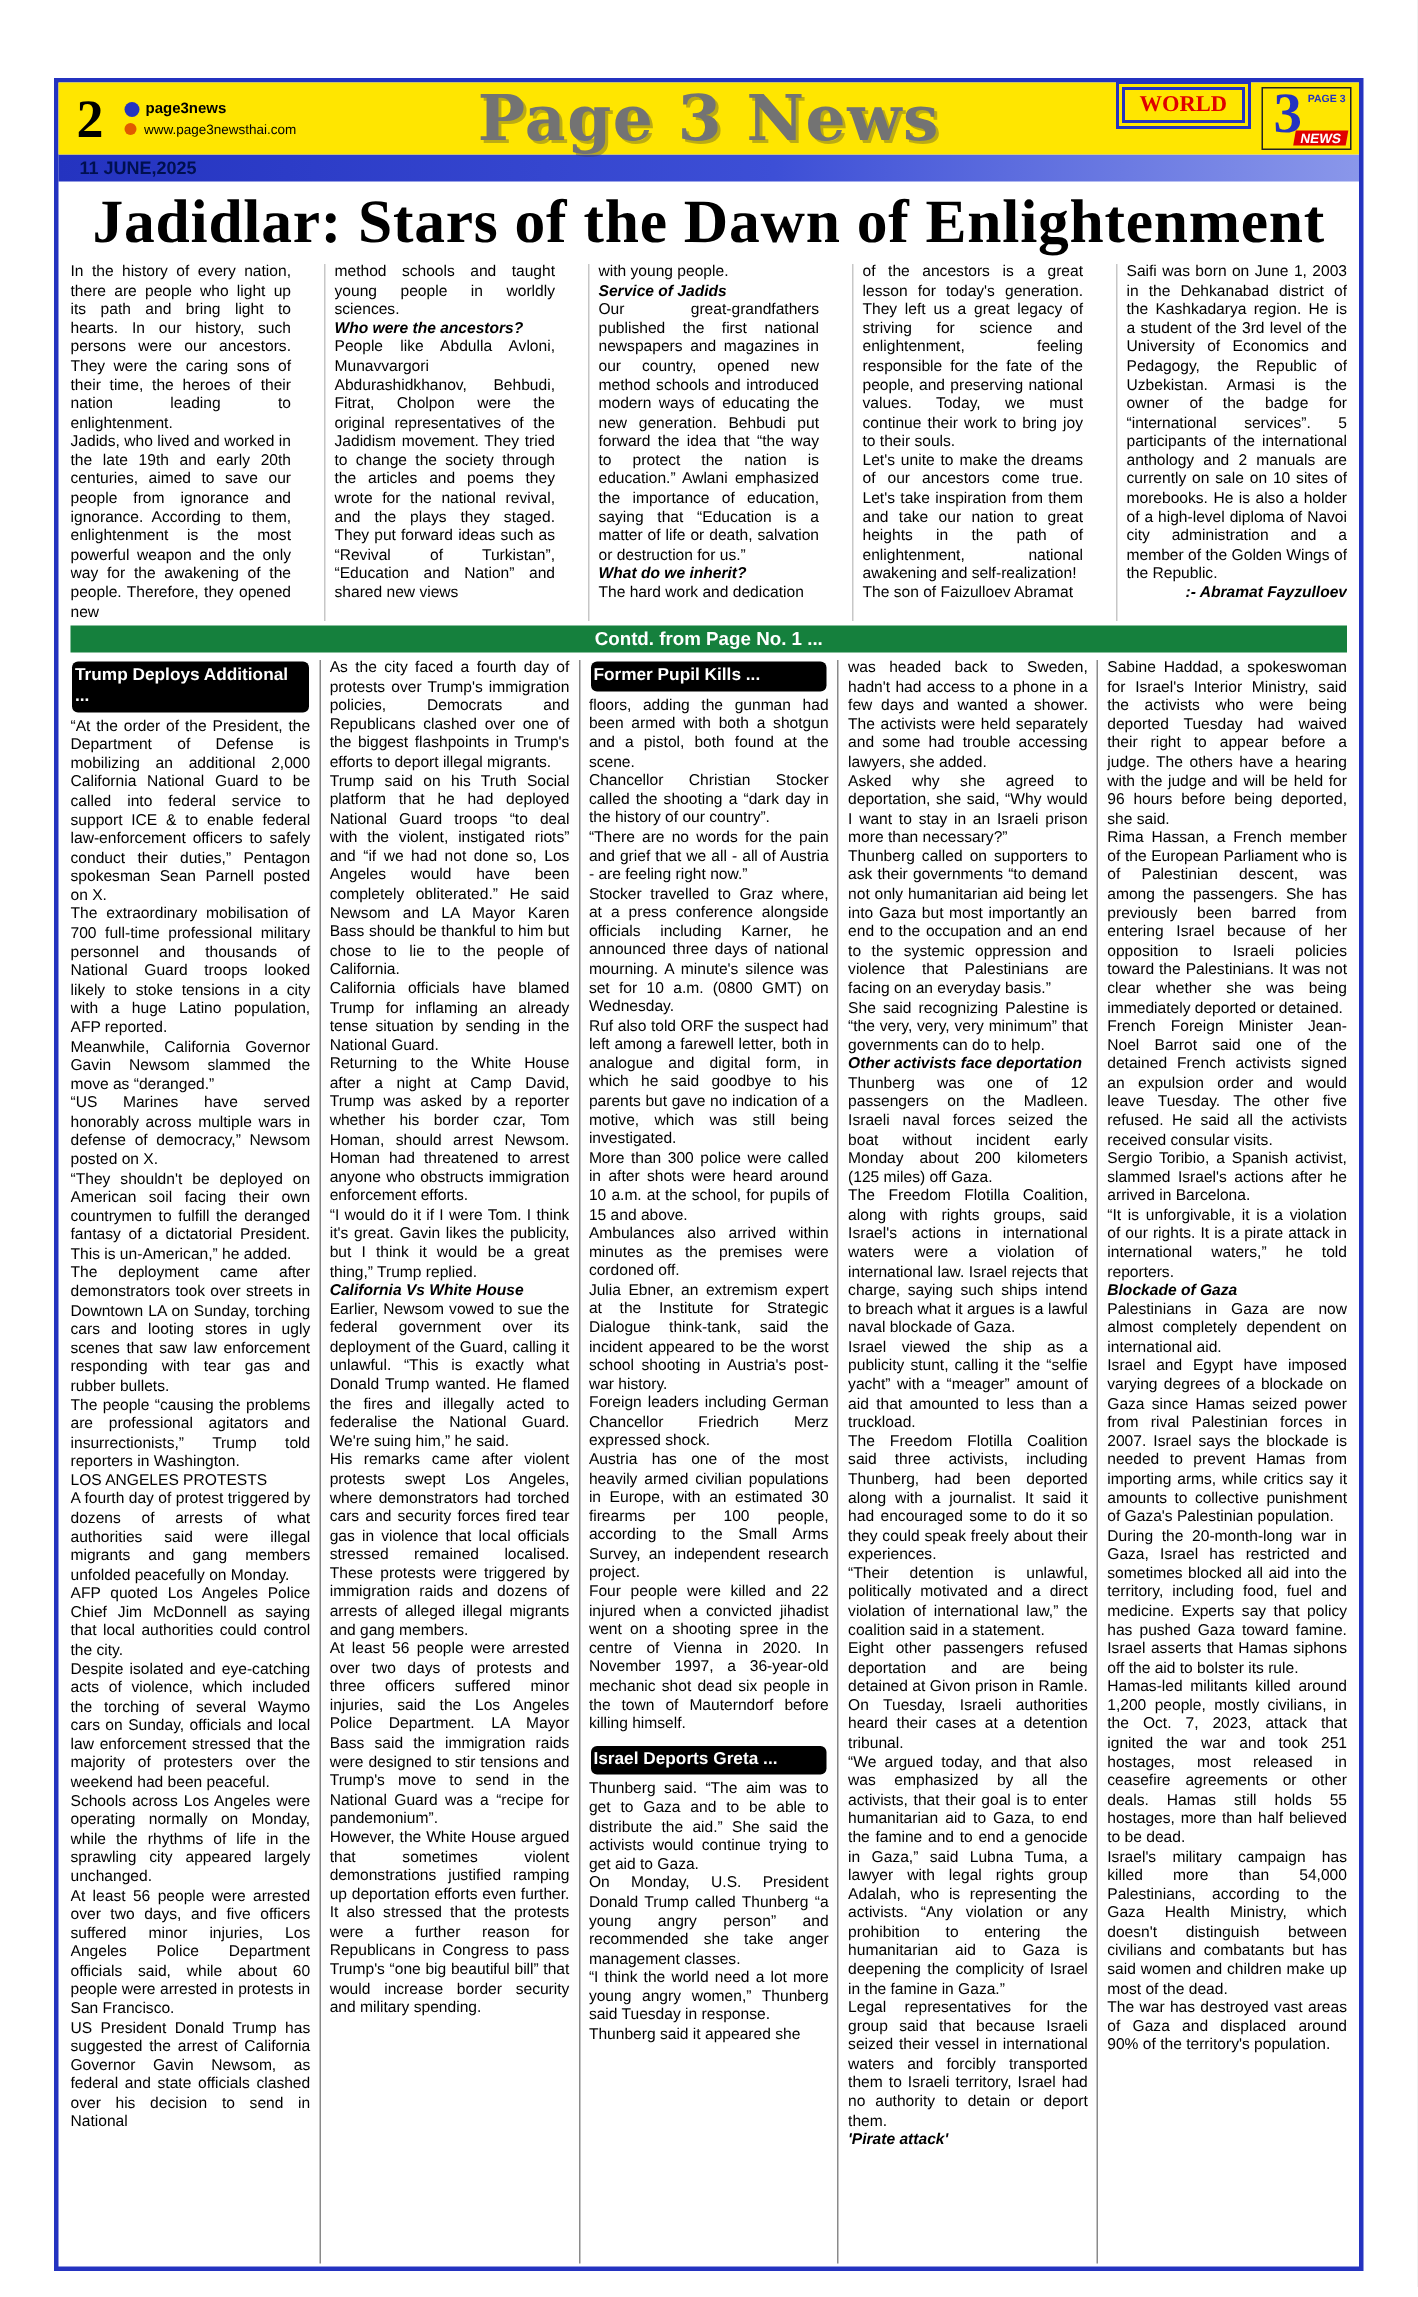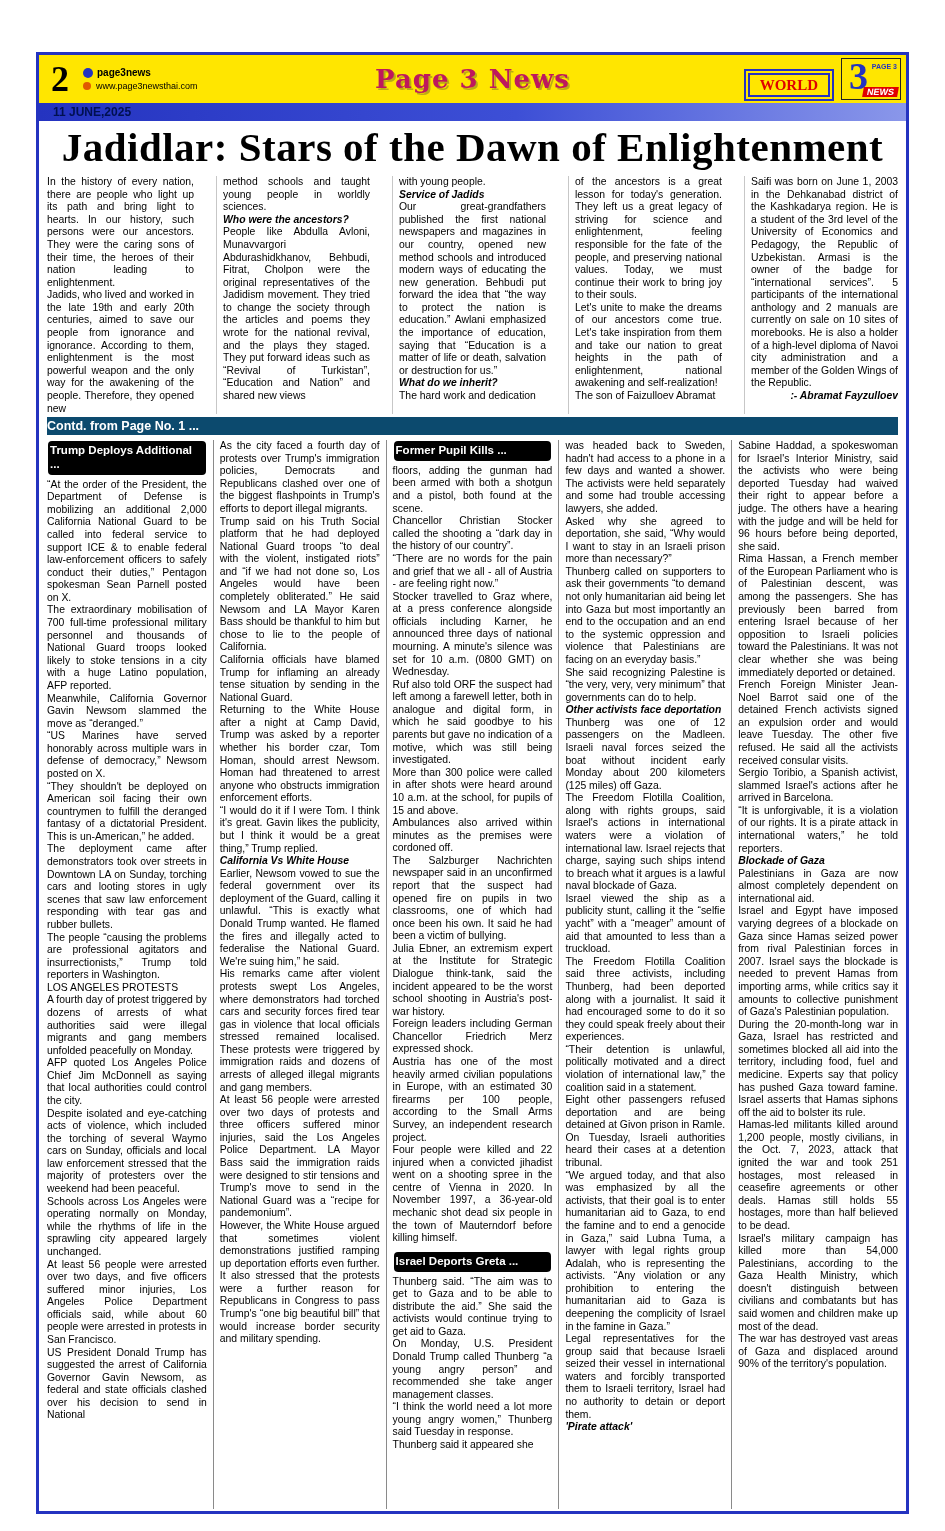--- a/index.html
+++ b/index.html
@@ -12,23 +12,23 @@
   
   .topband { position:relative; background:#ffe600; height:48px; flex:0 0 48px;
              display:flex; align-items:center; padding:0 6px 0 12px; }
   .pagenum { font-family:"Liberation Serif", serif; font-size:36px; font-weight:bold; line-height:1; }
   .brand { margin-left:14px; line-height:1.35; }
   .brand-row { display:flex; align-items:center; font-size:10px; font-weight:bold; }
   .brand-row.small { font-size:9px; font-weight:normal; }
   .icon-circle { width:10px; height:10px; border-radius:50%; background:#2433c0; display:inline-block; margin-right:4px; }
   .icon-dot { width:8px; height:8px; border-radius:50%; background:#e05a00; display:inline-block; margin-right:5px; }
   .masthead { position:absolute; left:50%; top:50%; transform:translate(-50%,-50%);
-              font-family:"DejaVu Serif", serif; font-weight:bold; font-size:26px; white-space:nowrap;
-              color:#be185d; text-shadow:2px 2px 0 rgba(60,60,60,.35); letter-spacing:1px; }
-  .world-badge { position:absolute; right:76px; top:18px; background:#ffe600; color:#e00000;
+              font-family:"DejaVu Serif", serif; font-weight:bold; font-size:42px; white-space:nowrap;
+              color:#737373; text-shadow:2px 2px 0 rgba(60,60,60,.35); letter-spacing:1px; }
+  .world-badge { position:absolute; right:76px; top:3px; background:#ffe600; color:#e00000;
                  border:2px solid #2433c0; box-shadow:0 0 0 2px #ffe600, 0 0 0 4px #2433c0;
                  font-family:"Liberation Serif", serif; font-weight:bold; font-size:15px;
                  padding:1px 10px; line-height:1.2; }
   .logo3 { position:absolute; right:5px; top:3px; width:60px; height:42px; background:#ffe600;
            border:1px solid #222; overflow:hidden; }
   .logo3-num { position:absolute; left:7px; top:-3px; font-family:"Liberation Serif", serif;
                font-size:38px; font-weight:bold; color:#2433c0; line-height:1.1; }
   .logo3-page { position:absolute; right:3px; top:4px; font-size:7px; font-weight:bold; color:#2433c0; }
   .logo3-news { position:absolute; right:2px; bottom:2px; background:#e00000; color:#fff;
                 font-size:9px; font-weight:bold; padding:0 4px; transform:skewX(-10deg); }
@@ -50,22 +50,22 @@
   .col:last-child { padding-right:0; }
   .col p { margin:0; font-size:10.4px; line-height:1.21; text-align:justify;
            overflow-wrap:break-word; }
   .col p.b { font-weight:bold;font-style:italic; }
   .col p.r { text-align:right; }
 
   .lead-cols { flex:0 0 242px; height:242px;gap:16px; }
   .lead-cols .col + .col { border-left:1px solid #c7c7c7; }
 
   
-  .contd { flex:0 0 18px; height:18px; margin:1px 8px; background:#0c4a6e; color:#fff;
-           font-weight:bold; font-size:12.5px; line-height:18px; }
+  .contd { flex:0 0 18px; height:18px; margin:1px 8px; background:#15803d; color:#fff;
+           font-weight:bold; font-size:12.5px; text-align:center; line-height:18px; }
 
   
   .lower-cols { flex:1 1 auto; overflow:hidden; padding-top:4px; }
   .lower-cols .col + .col { border-left:1px solid #8a8a8a; }
   .pill { background:#000; color:#fff; font-weight:bold; font-size:11.5px; text-align:left;
           border-radius:4px; padding:3px 2px; margin:1px 1px 4px; line-height:1.2; }
   .coltext + .pill { margin-top:7px; }
 </style>
 </head>
 <body>
@@ -167,21 +167,20 @@
       <div class="col">
         <div class="pill">Former Pupil Kills ...</div>
         <div class="coltext">
             <p>floors, adding the gunman had been armed with both a shotgun and a pistol, both found at the scene.</p>
             <p>Chancellor Christian Stocker called the shooting a “dark day in the history of our country”.</p>
             <p>“There are no words for the pain and grief that we all - all of Austria - are feeling right now.”</p>
             <p>Stocker travelled to Graz where, at a press conference alongside officials including Karner, he announced three days of national mourning. A minute's silence was set for 10 a.m. (0800 GMT) on Wednesday.</p>
             <p>Ruf also told ORF the suspect had left among a farewell letter, both in analogue and digital form, in which he said goodbye to his parents but gave no indication of a motive, which was still being investigated.</p>
             <p>More than 300 police were called in after shots were heard around 10 a.m. at the school, for pupils of 15 and above.</p>
             <p>Ambulances also arrived within minutes as the premises were cordoned off.</p>
-            <p>The Salzburger Nachrichten newspaper said in an unconfirmed report that the suspect had opened fire on pupils in two classrooms, one of which had once been his own. It said he had been a victim of bullying.</p>
             <p>Julia Ebner, an extremism expert at the Institute for Strategic Dialogue think-tank, said the incident appeared to be the worst school shooting in Austria's post-war history.</p>
             <p>Foreign leaders including German Chancellor Friedrich Merz expressed shock.</p>
             <p>Austria has one of the most heavily armed civilian populations in Europe, with an estimated 30 firearms per 100 people, according to the Small Arms Survey, an independent research project.</p>
             <p>Four people were killed and 22 injured when a convicted jihadist went on a shooting spree in the centre of Vienna in 2020. In November 1997, a 36-year-old mechanic shot dead six people in the town of Mauterndorf before killing himself.</p>
           </div>
         <div class="pill">Israel Deports Greta ...</div>
         <div class="coltext">
             <p>Thunberg said. “The aim was to get to Gaza and to be able to distribute the aid.” She said the activists would continue trying to get aid to Gaza.</p>
             <p>On Monday, U.S. President Donald Trump called Thunberg “a young angry person” and recommended she take anger management classes.</p>
             <p>“I think the world need a lot more young angry women,” Thunberg said Tuesday in response.</p>

